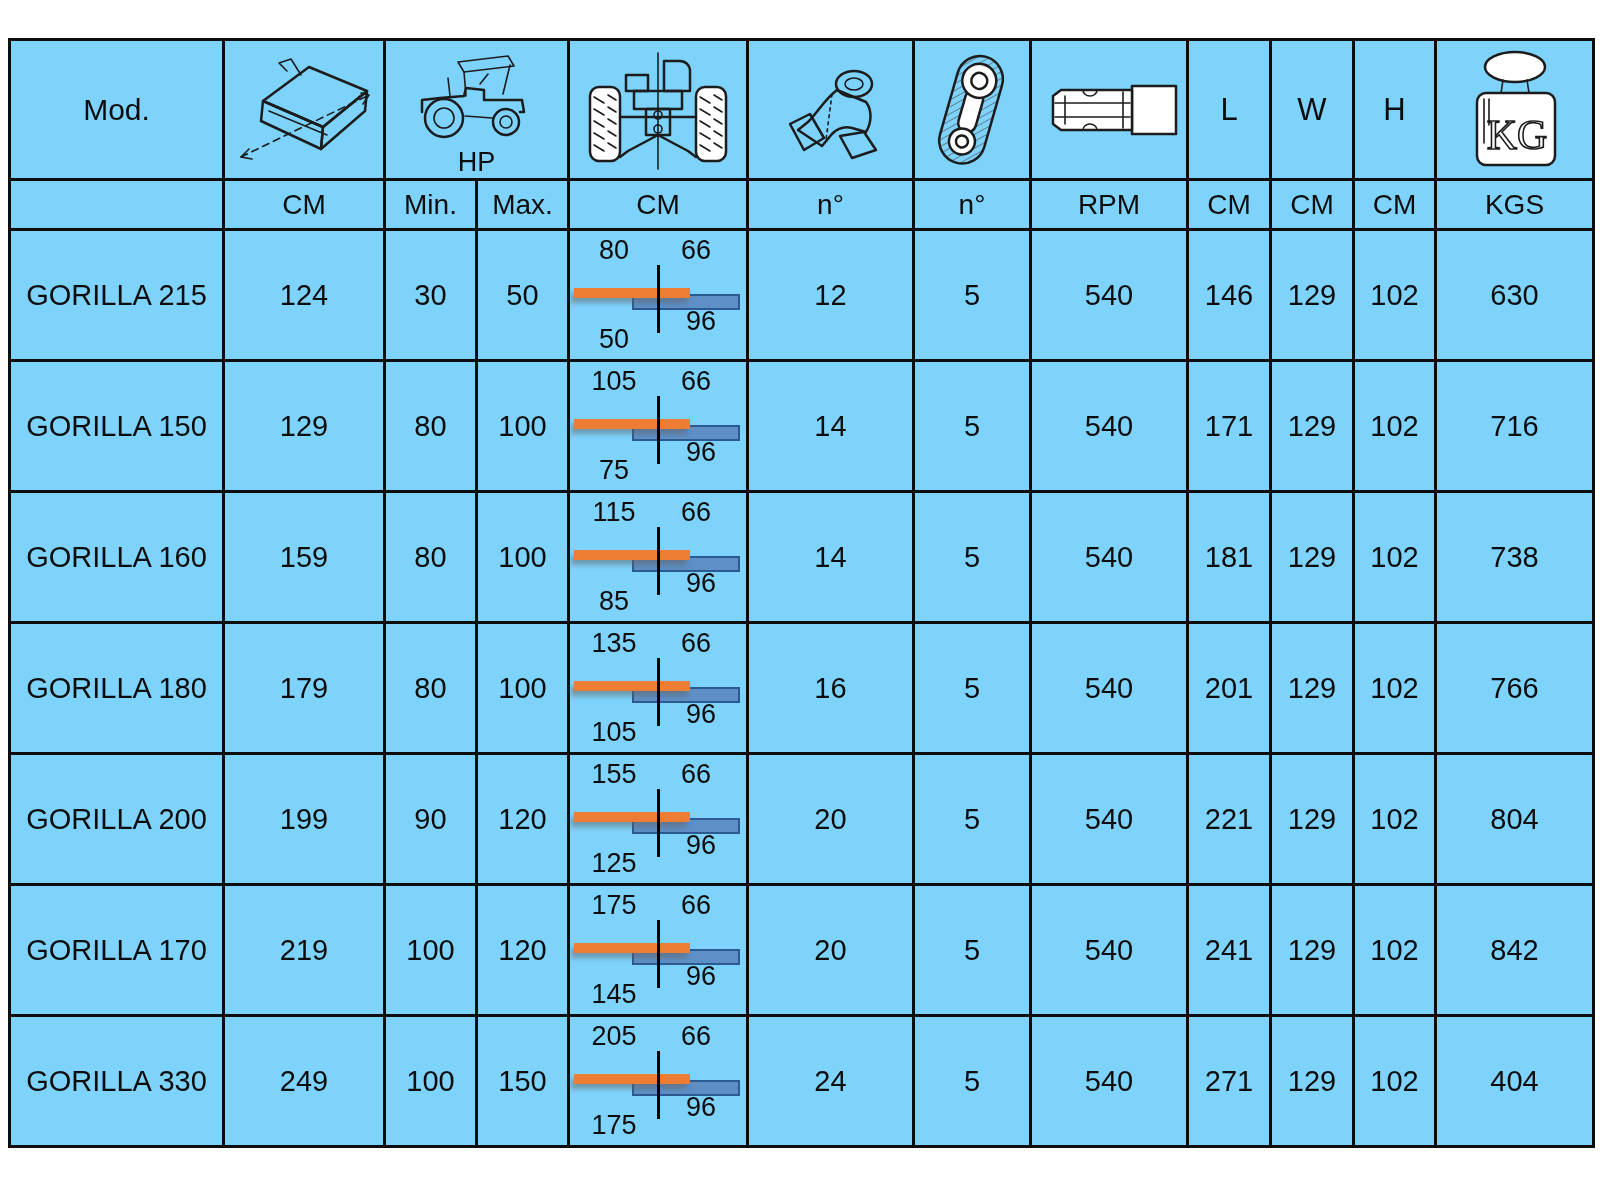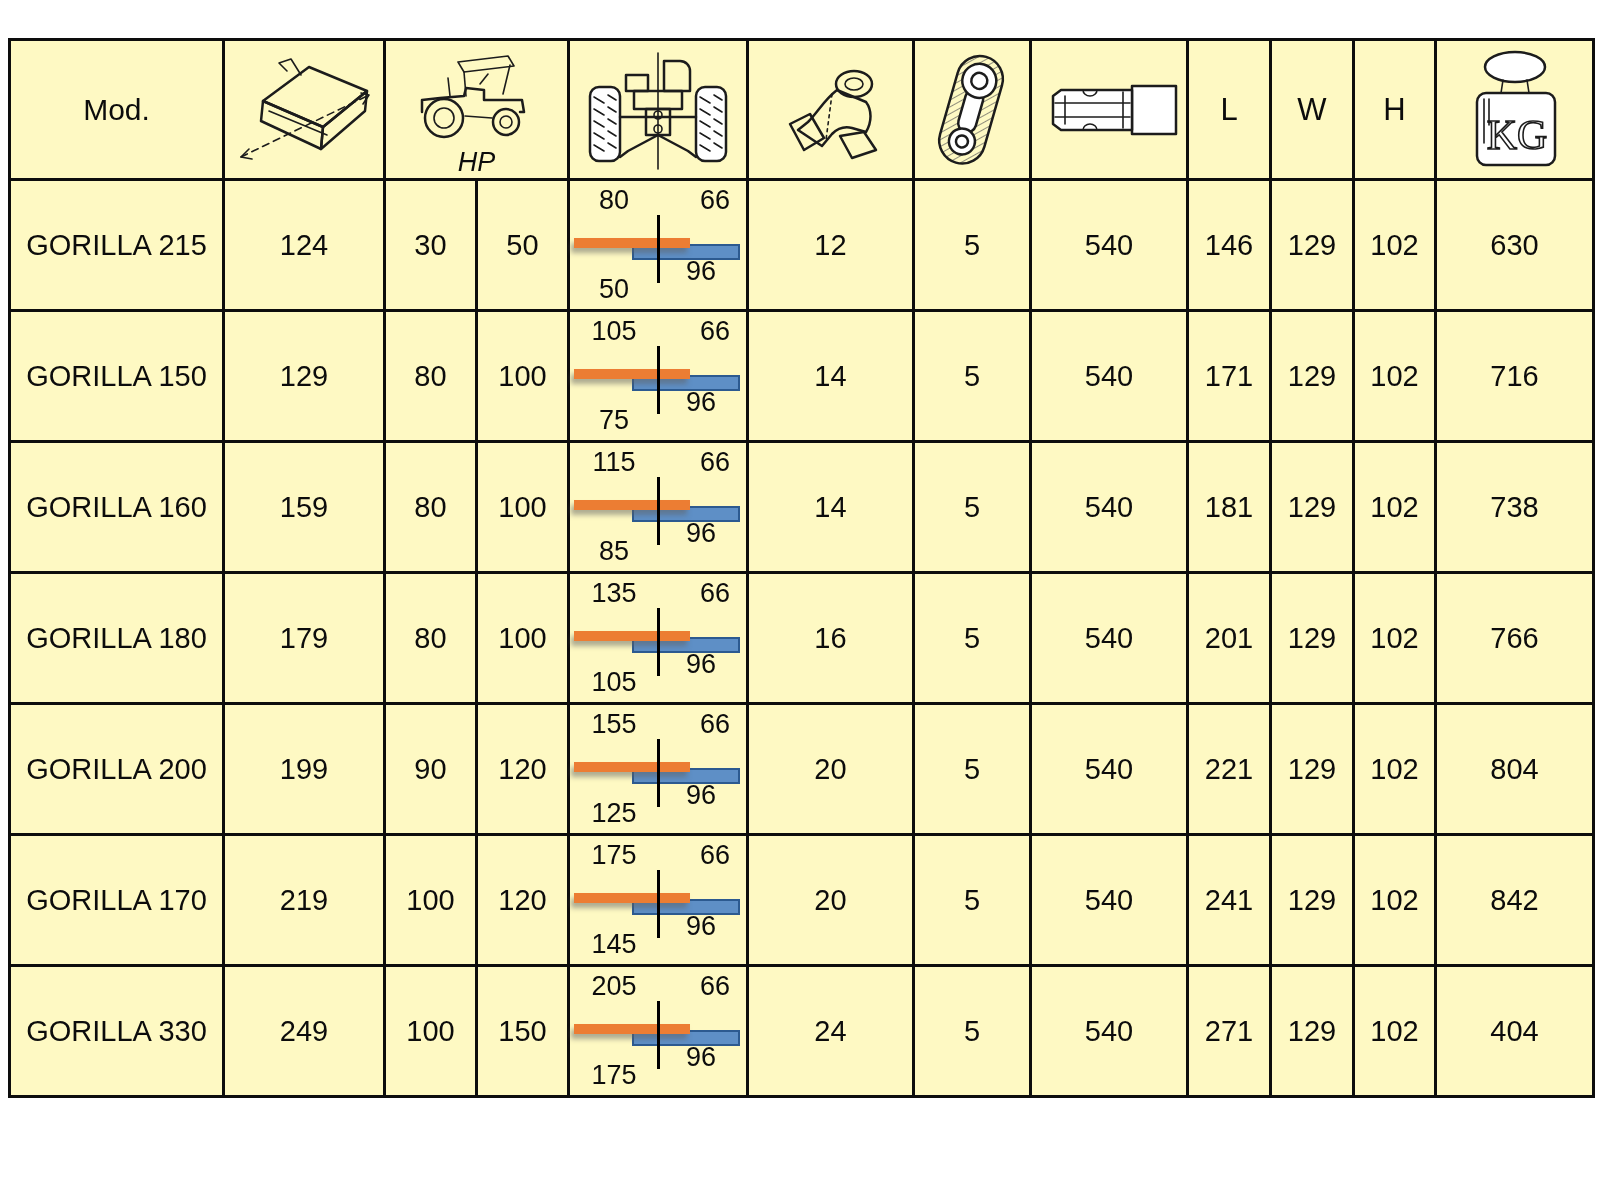--- a/index.html
+++ b/index.html
@@ -2,43 +2,43 @@
 <html style="--orange-bar: #EC7D33; --blue-bar: #5E8FC6; --blue-bar-border: #2C5A90; --grid-line: #0d0d0d;"><head>
 <meta charset="utf-8">
 <style>
   * { box-sizing: border-box; margin: 0; padding: 0; }
   html, body { width: 1600px; height: 1200px; background: #ffffff; }
   body { font-family: "Liberation Sans", sans-serif; color: #0c0c0c; position: relative; }
 
   table.spec-table {
     position: absolute; left: 8px; top: 38px;
     border-collapse: collapse; table-layout: fixed;
-    background: #fef9c3;
+    background: #7dd3fc;
   }
   .spec-table td {
     border: 3px solid #0d0d0d;
     text-align: center; vertical-align: middle;
     padding: 0; overflow: visible;
   }
   tr.icon-row  { height: 140px; }
   tr.unit-row  { height: 50px;  font-size: 28px; }
   tr.data-row  { height: 130px; font-size: 29px; }
 
   .mod-head   { font-size: 30px; }
   .dim-letter { font-size: 31px; }
   .icon-cell svg { display: block; margin: 0 auto; }
   .hp-cell svg   { display: block; margin: 6px auto 0; }
-  .hp-label      { font-size: 27px; line-height: 1; margin-top: 7px; font-style: italic; }
+  .hp-label      { font-size: 27px; line-height: 1; margin-top: 7px; }
 
   
   .offset-cell { position: relative; }
   .offset-diagram { position: relative; width: 100%; height: 128px; font-size: 27px; }
   .offset-diagram span { position: absolute; line-height: 1; }
   .num-tl { left: 14px;  top: 6px;    width: 60px; text-align: center; }
-  .num-tr { right: 5px;  top: 6px;    width: 52px; text-align: center; }
+  .num-tr { right: 24px;  top: 6px;    width: 52px; text-align: center; }
   .num-bl { left: 14px;  bottom: 6px; width: 60px; text-align: center; }
   .num-br { right: 8px;  bottom: 24px; width: 52px; text-align: left; }
   .bar-orange {
     position: absolute; left: 4px; top: 57px; width: 116px; height: 10px;
     background: var(--orange-bar, #EC7D33);
     box-shadow: -3px 5px 5px rgba(95,95,95,.5);
     z-index: 2;
   }
   .bar-blue {
     position: absolute; left: 62px; top: 63px; width: 108px; height: 16px;
@@ -177,20 +177,34 @@
       <svg width="124" height="126" viewBox="0 0 124 126">
         <ellipse class="sketch-fill" cx="62" cy="20" rx="30" ry="15"></ellipse>
         <path class="sketch-thin" d="M50,33 L48,46 M74,33 L76,46"></path>
         <rect class="sketch-fill" x="24" y="46" width="78" height="72" rx="9"></rect>
         <path class="sketch-thin" d="M31,52 V96 M36,52 V78"></path>
         <text x="64" y="102" text-anchor="middle" font-family="Liberation Serif, serif" font-size="42" fill="none" stroke="#1c1c1c" stroke-width="1.6">KG</text>
       </svg>
     </td>
   </tr>
 
+  <tr class="unit-row">
+    <td></td>
+    <td>CM</td>
+    <td>Min.</td>
+    <td>Max.</td>
+    <td>CM</td>
+    <td>n°</td>
+    <td>n°</td>
+    <td>RPM</td>
+    <td>CM</td>
+    <td>CM</td>
+    <td>CM</td>
+    <td>KGS</td>
+  </tr>
 
   <tr class="data-row">
     <td>GORILLA 215</td>
     <td>124</td>
     <td>30</td>
     <td>50</td>
     <td class="offset-cell">
       <div class="offset-diagram">
         <span class="num-tl">80</span>
         <span class="num-tr">66</span>

